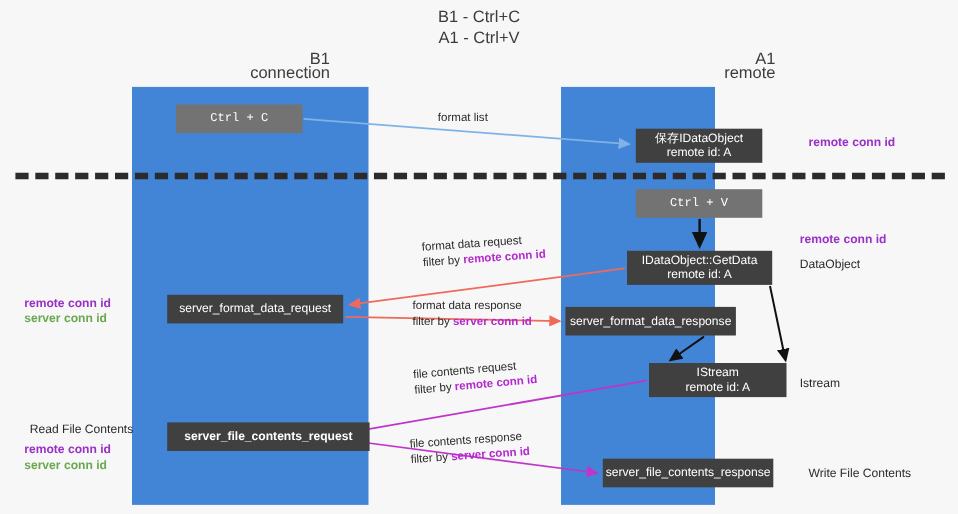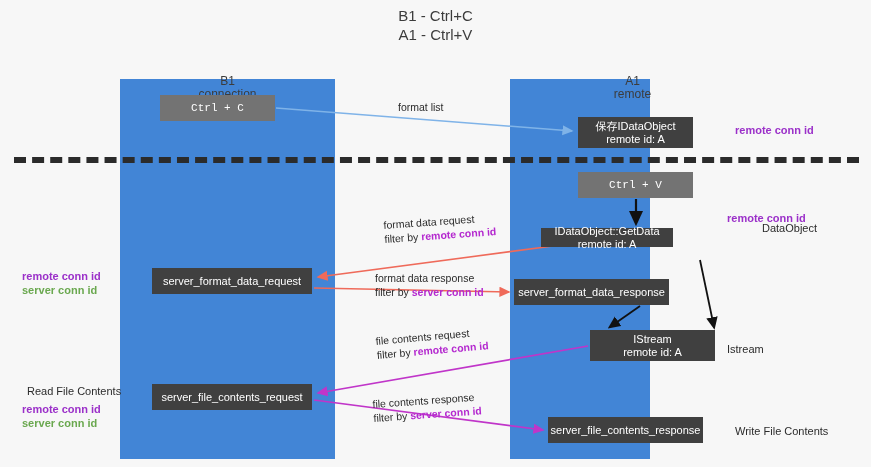--- a/index.html
+++ b/index.html
@@ -9,45 +9,45 @@
   #stage{position:absolute;left:0;top:0;width:871px;height:467px;}
 
   
   .lane{position:absolute;background:#4285d6;}
   #lane-b1{left:120px;top:79px;width:215px;height:380px;}
   #lane-a1{left:510px;top:79px;width:140px;height:380px;}
 
   
   #main-title{position:absolute;left:0;top:6px;width:871px;text-align:center;
       font-size:15px;line-height:19px;color:#3c3c3c;}
-  .lane-head{position:absolute;text-align:center;font-size:12px;
-      line-height:13px;color:#3c3c3c;margin-top:28px;}
+  .lane-head{position:absolute;text-align:right;font-size:15px;
+      line-height:13px;color:#3c3c3c;}
   #head-b1{left:155px;top:47px;width:145px;}
   #head-a1{left:560px;top:47px;width:145px;}
 
   
   .box{position:absolute;box-sizing:border-box;display:flex;
        align-items:center;justify-content:center;text-align:center;
        color:#fff;font-size:11px;line-height:13px;padding:2px 4px;}
   .green{background:#737373;font-family:Liberation Mono, monospace;}
   .orange{background:#404040;}
 
   #box-ctrlc{left:160px;top:95px;width:115px;height:26px;}
   #box-idataobject{left:578px;top:117px;width:115px;height:31px;}
   #box-ctrlv{left:578px;top:172px;width:115px;height:26px;}
-  #box-getdata{left:541px;top:228px;width:132px;height:19px;}
+  #box-getdata{left:570px;top:228px;width:132px;height:31px;}
   #box-sfdreq{left:152px;top:268px;width:160px;height:26px;}
   #box-sfdresp{left:514px;top:279px;width:155px;height:26px;}
   #box-istream{left:590px;top:330px;width:125px;height:31px;}
-  #box-sfcreq{left:152px;top:384px;width:160px;height:26px;}
+  #box-sfcreq{left:152px;top:384px;width:184px;height:26px;font-weight:bold;}
   #box-sfcresp{left:548px;top:417px;width:155px;height:26px;}
 
   
   .side{position:absolute;font-size:11px;line-height:14px;color:#2b2b2b;}
-  #lbl-dataobject{left:727px;top:221px;margin-left:35px;}
+  #lbl-dataobject{left:727px;top:234px;}
   #lbl-istream{left:727px;top:342px;}
   #lbl-write{left:735px;top:424px;}
   #lbl-read{left:27px;top:384px;}
 
   .legend{position:absolute;font-size:11px;line-height:14px;font-weight:bold;}
   .c-remote{color:#9b30c9;}
   .c-server{color:#6aa84f;}
   #leg-r1{left:735px;top:123px;}
   #leg-r2{left:727px;top:211px;}
   #leg-left1{left:22px;top:269px;}

